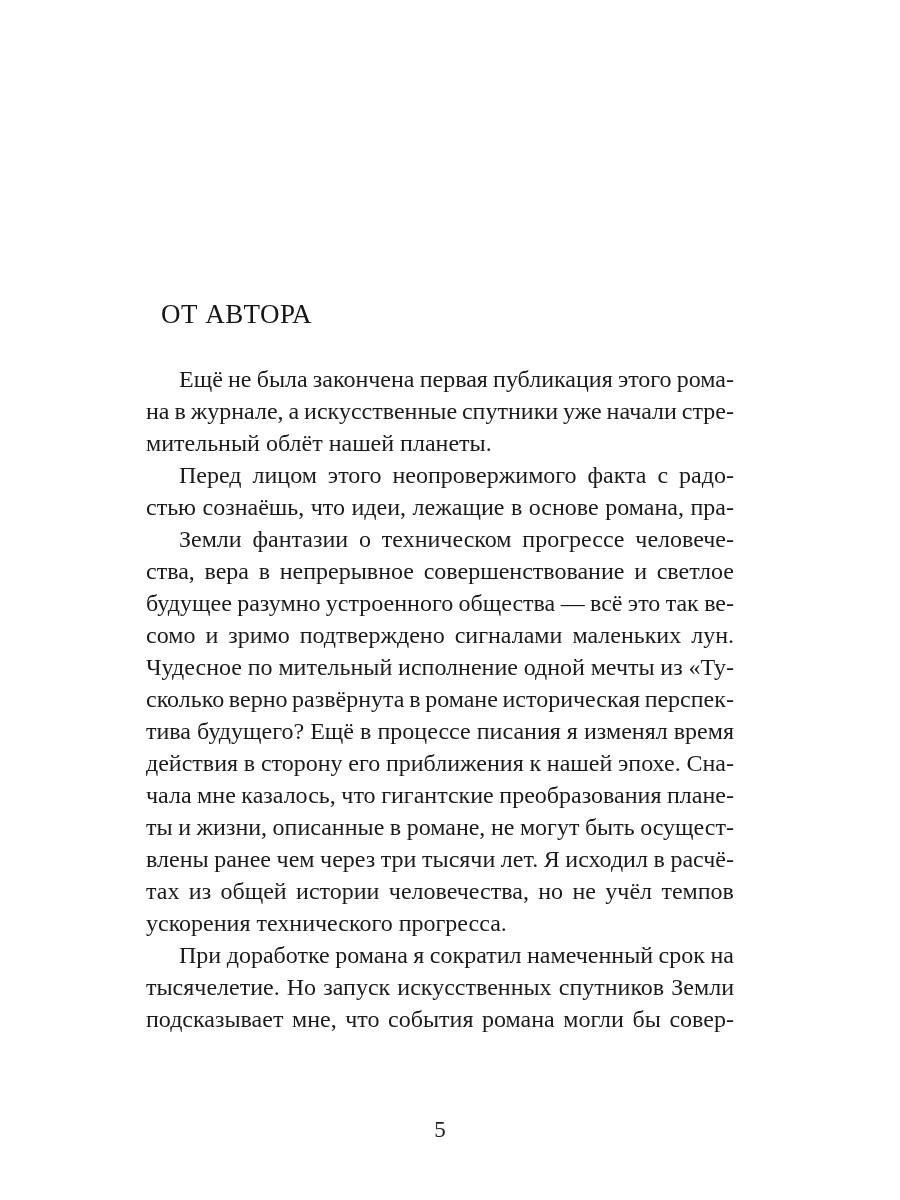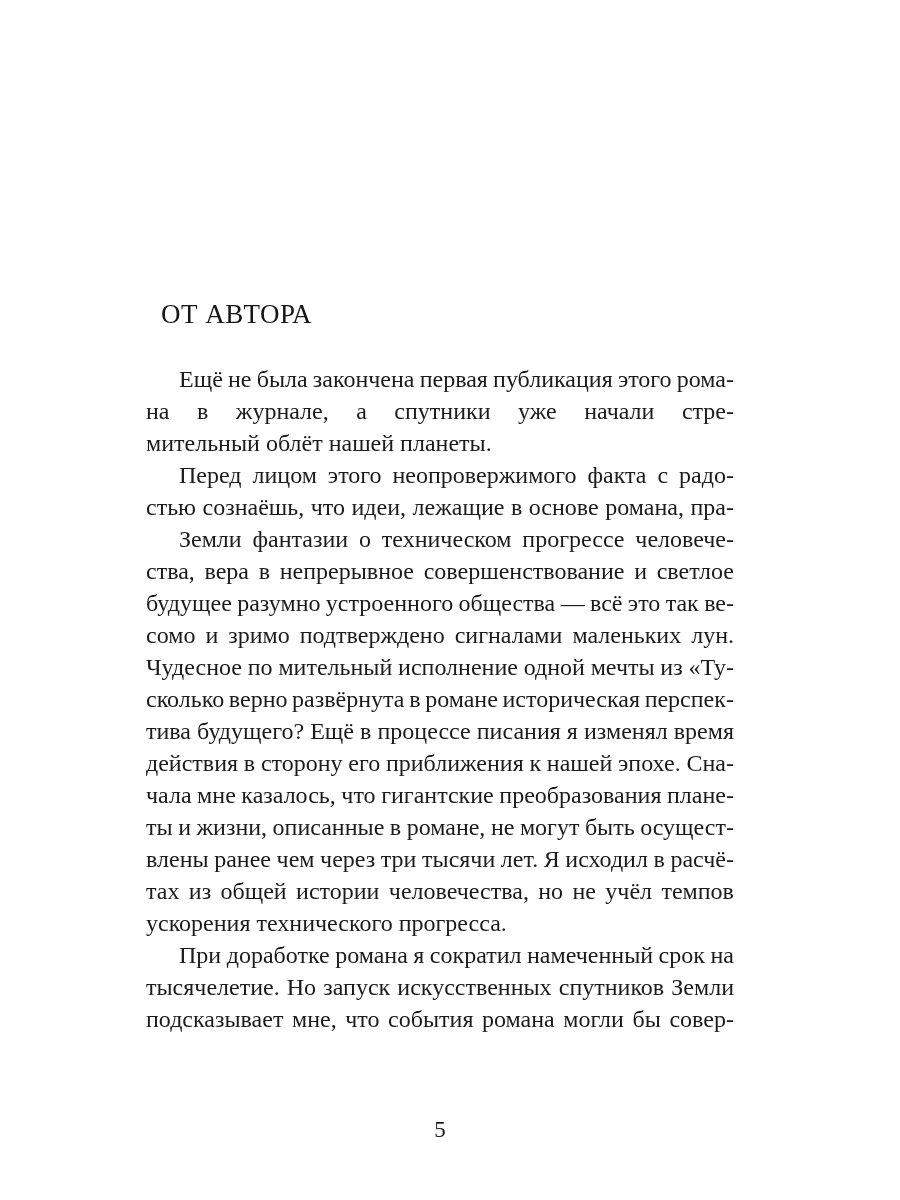--- a/index.html
+++ b/index.html
@@ -76,20 +76,21 @@
         <span>первая</span>
         <span>публикация</span>
         <span>этого</span>
         <span>рома-</span>
       </div>
       <div class="line justify">
         <span>на</span>
         <span>в</span>
         <span>журнале,</span>
         <span>а</span>
+        <span>искусственные</span>
         <span>спутники</span>
         <span>уже</span>
         <span>начали</span>
         <span>стре-</span>
       </div>
       <div class="line">мительный облёт нашей планеты.</div>
       <div class="line justify indent">
         <span>Перед</span>
         <span>лицом</span>
         <span>этого</span>

